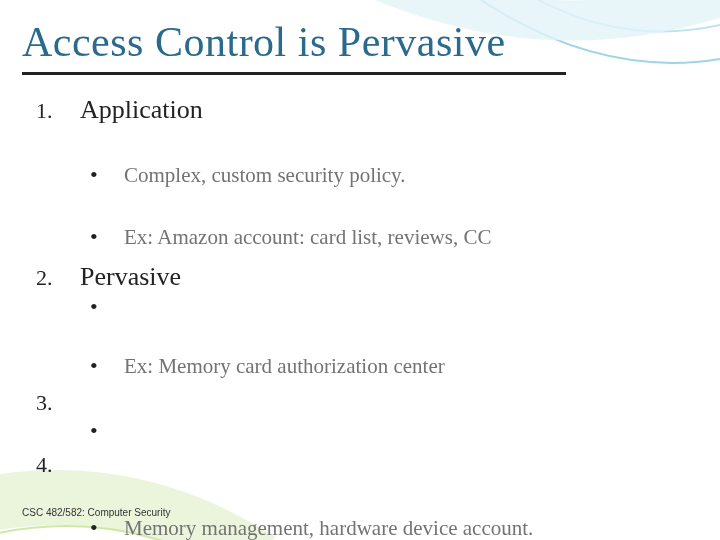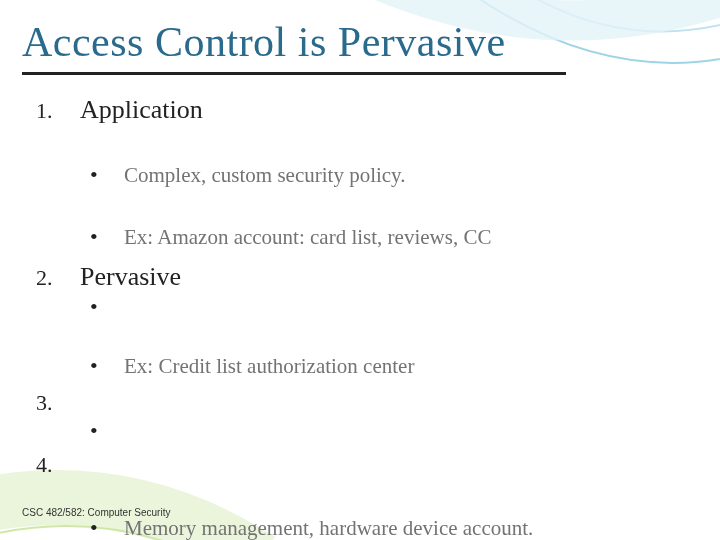--- a/index.html
+++ b/index.html
@@ -131,21 +131,21 @@
     <div class="item">
       <div class="item-head">
         <div class="num">2.</div>
         <div class="heading">Pervasive</div>
       </div>
       <div class="sub">
         <div class="bullet">•</div>
       </div>
       <div class="sub">
         <div class="bullet">•</div>
-        <div class="subtext">Ex: Credit list authorization center</div>
+        <div class="subtext">Ex: Memory card authorization center</div>
       </div>
     </div>
 
     <div class="item">
       <div class="item-head">
         <div class="num">3.</div>
       </div>
       <div class="sub">
         <div class="bullet">•</div>
       </div>

